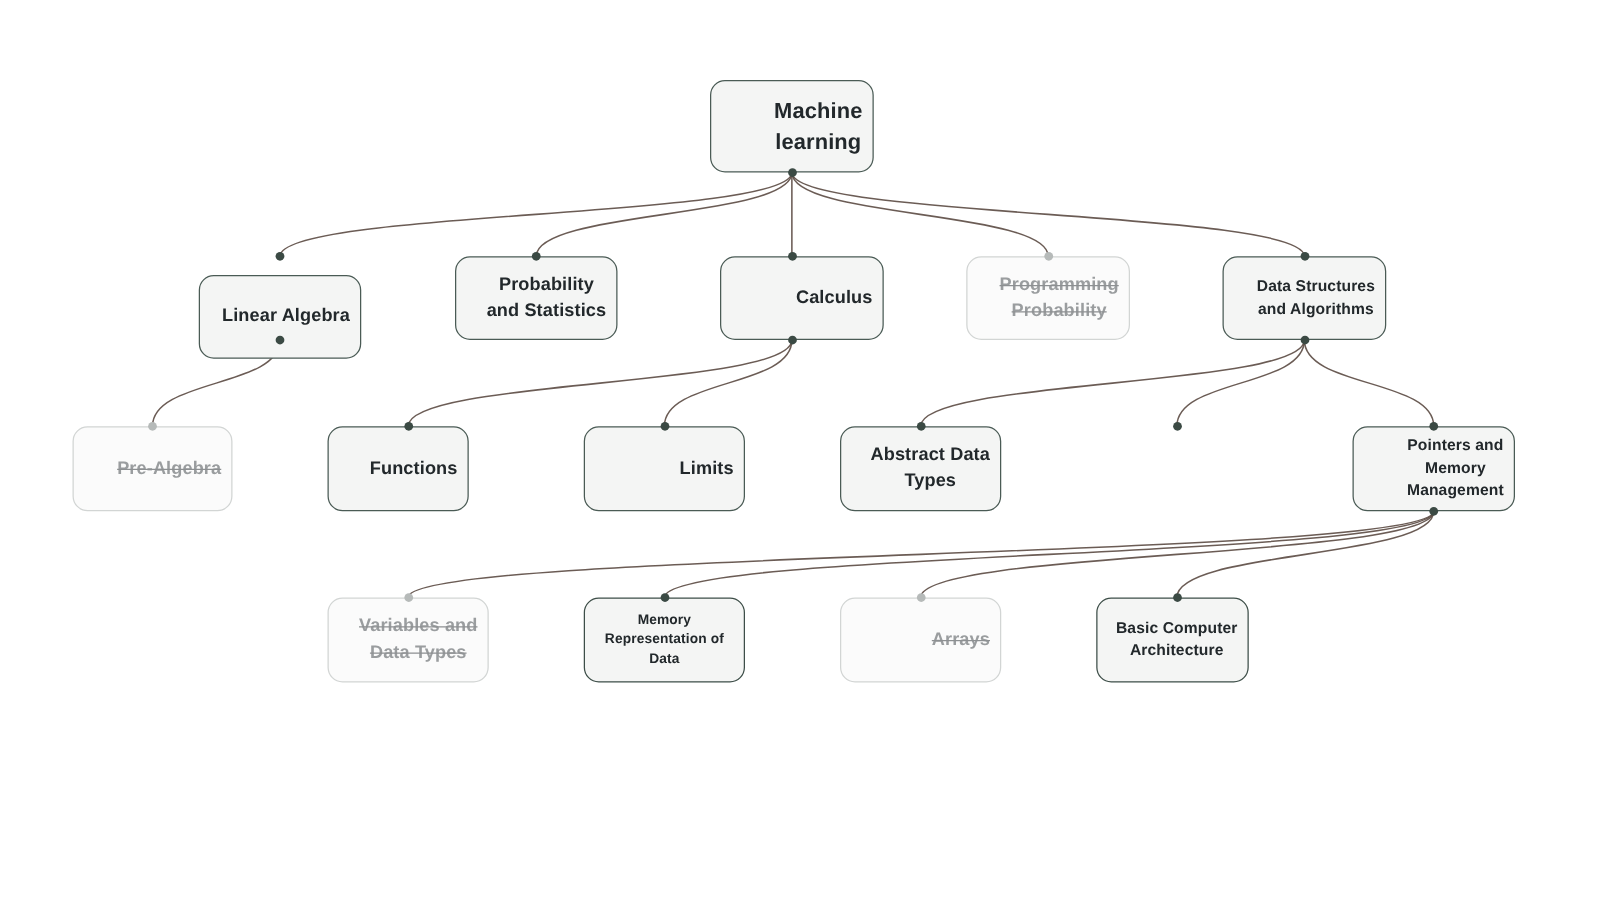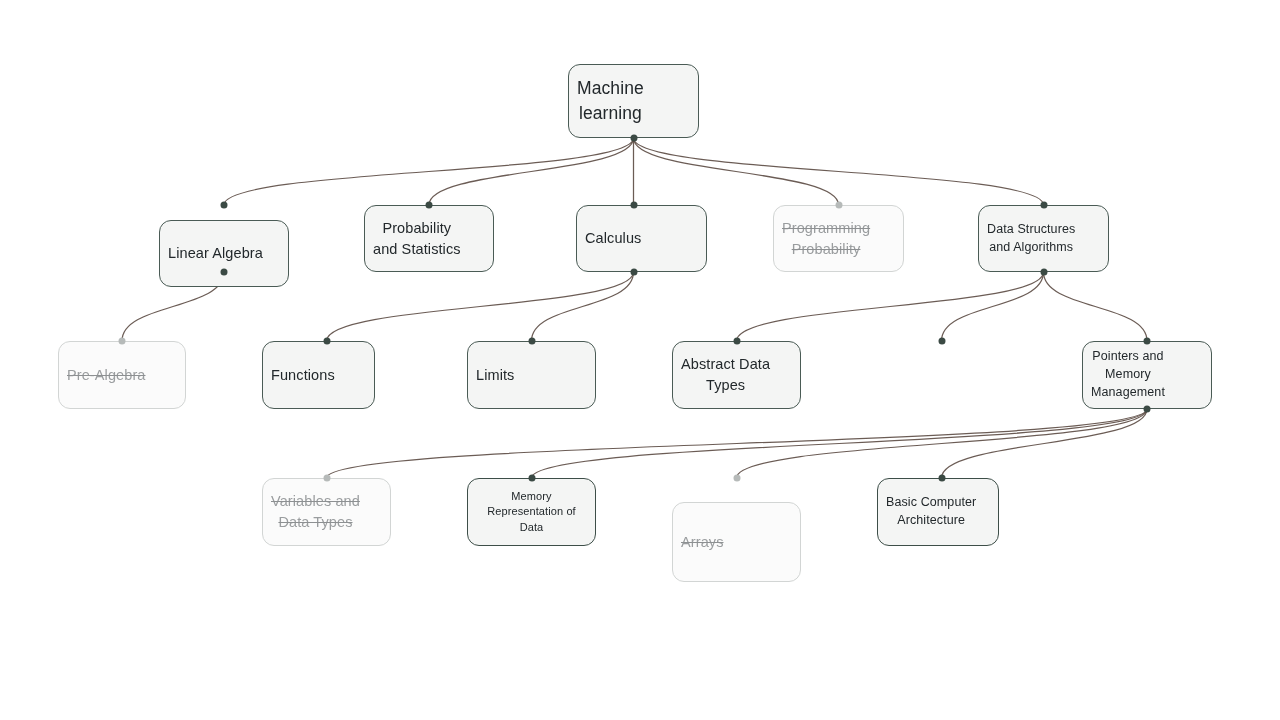--- a/index.html
+++ b/index.html
@@ -33,29 +33,30 @@
     left: 0;
     top: 0;
     width: 1280px;
     height: 720px;
   }
   .node {
     position: absolute;
     box-sizing: border-box;
     display: flex;
     align-items: center;
-    justify-content: flex-start;
+    justify-content: flex-end;
     text-align: center;
     border: 1.6px solid #4a5b55;
     border-radius: 12px;
     background: #f4f5f4;
     color: #22282b;
     padding: 4px 8px;
     line-height: 1.42;
     letter-spacing: 0.1px;
+    font-weight: bold;
     -webkit-font-smoothing: antialiased;
   }
   .node .node-label {
     display: block;
     white-space: pre-line;
   }
   .node.size-lg { font-size: 17.5px; }
   .node.size-md { font-size: 14.5px; }
   .node.size-sm { font-size: 12.5px; }
   .node.size-xs { font-size: 11px; }
@@ -165,21 +166,21 @@
       <div class="node size-md done" style="left: 262px; top: 478px; width: 129px; height: 68px;">
         <span class="node-label">Variables and
 Data Types</span>
       </div>
       <div class="anchor muted" style="left: 326.5px; top: 478px;"></div>
       <div class="node size-xs strong" style="left: 467px; top: 478px; width: 129px; height: 68px;">
         <span class="node-label">Memory
 Representation of Data</span>
       </div>
       <div class="anchor" style="left: 531.5px; top: 478px;"></div>
-      <div class="node size-md done" style="left: 672px; top: 478px; width: 129px; height: 80px; margin-top: 24px;">
+      <div class="node size-md done" style="left: 672px; top: 478px; width: 129px; height: 68px;">
         <span class="node-label">Arrays</span>
       </div>
       <div class="anchor muted" style="left: 736.5px; top: 478px;"></div>
       <div class="node size-sm strong" style="left: 877px; top: 478px; width: 122px; height: 68px;">
         <span class="node-label">Basic Computer
 Architecture</span>
       </div>
       <div class="anchor" style="left: 941.5px; top: 478px;"></div>
     </div>
 </div>

